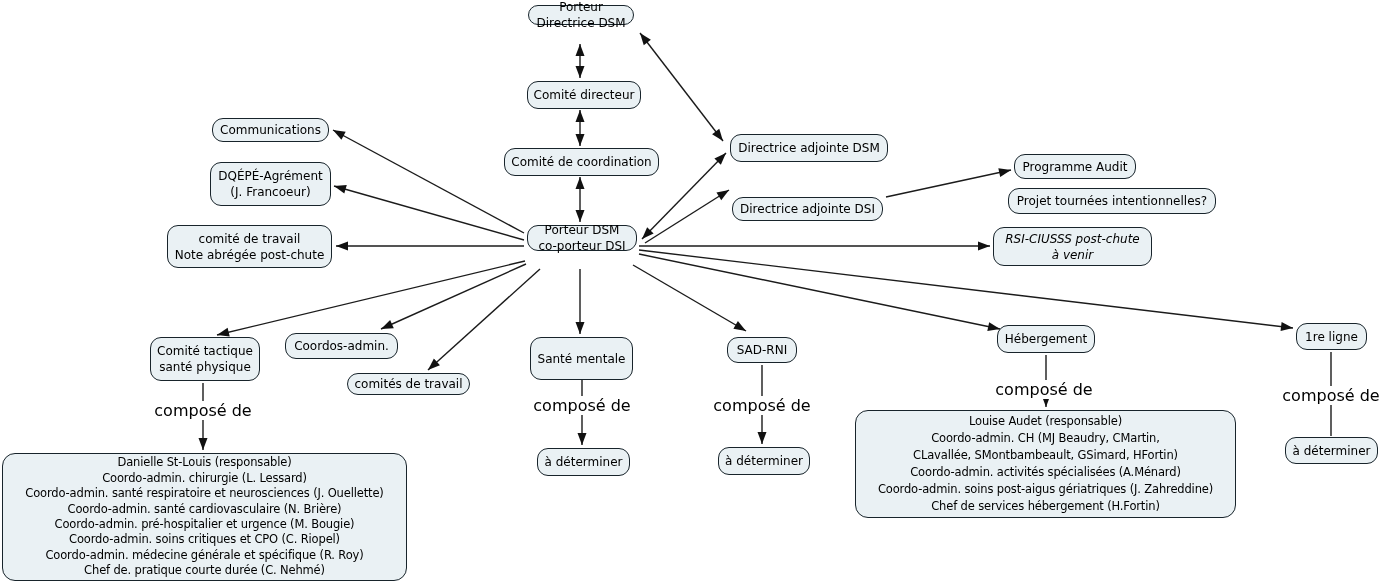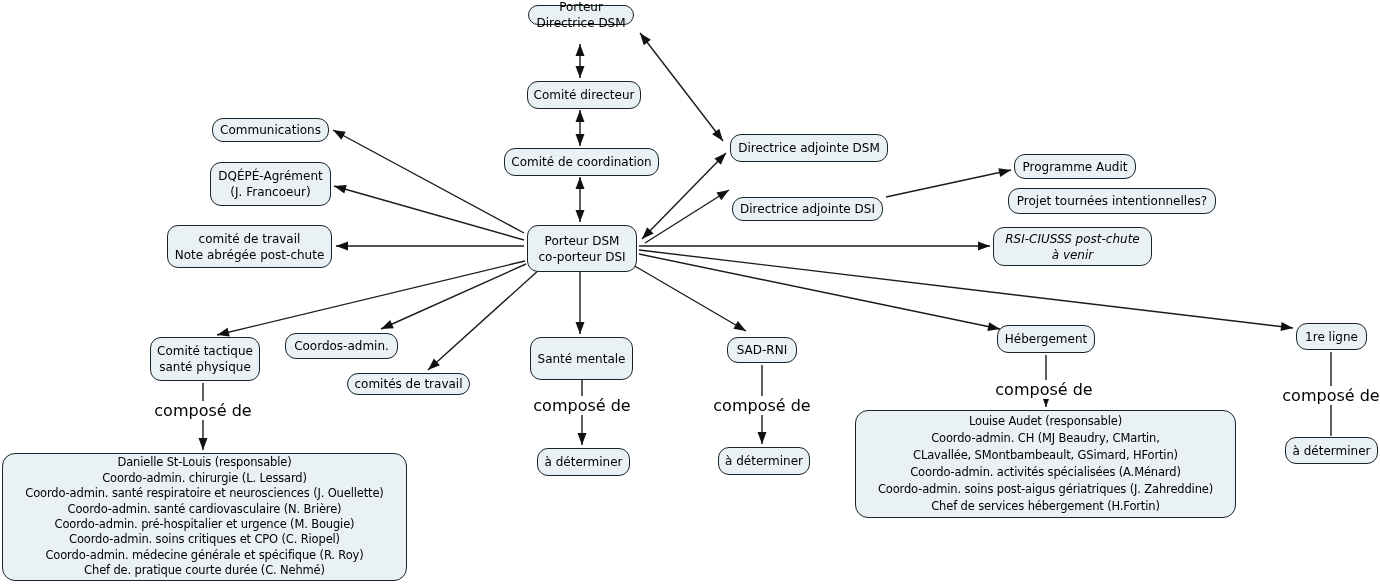--- a/index.html
+++ b/index.html
@@ -56,21 +56,21 @@
     <line x1="582" y1="366" x2="582" y2="445" marker-end="url(#ah)"></line>
     <line x1="762" y1="365" x2="762" y2="444" marker-end="url(#ah)"></line>
     <line x1="1046" y1="355" x2="1046" y2="407" marker-end="url(#ah)"></line>
     <line x1="1331" y1="352" x2="1331" y2="436"></line>
   </svg>
 
   <div class="node" style="left:528px;top:5px;width:106px;height:20px;">Porteur
 Directrice DSM</div>
   <div class="node" style="left:527px;top:81px;width:114px;height:28px;">Comité directeur</div>
   <div class="node" style="left:504px;top:148px;width:155px;height:28px;">Comité de coordination</div>
-  <div class="node" style="left:527px;top:225px;width:110px;height:47px;">Porteur DSM
+  <div class="node" style="left:527px;top:225px;width:110px;height:26px;">Porteur DSM
 co-porteur DSI</div>
   <div class="node" style="left:212px;top:118px;width:117px;height:24px;">Communications</div>
   <div class="node" style="left:210px;top:162px;width:121px;height:44px;">DQÉPÉ-Agrément
 (J. Francoeur)</div>
   <div class="node" style="left:167px;top:225px;width:165px;height:43px;">comité de travail
 Note abrégée post-chute</div>
   <div class="node" style="left:730px;top:134px;width:158px;height:28px;">Directrice adjointe DSM</div>
   <div class="node" style="left:732px;top:178px;width:151px;height:24px;margin-top:19px;">Directrice adjointe DSI</div>
   <div class="node" style="left:1014px;top:154px;width:122px;height:25px;">Programme Audit</div>
   <div class="node" style="left:1008px;top:188px;width:208px;height:26px;">Projet tournées intentionnelles?</div>

